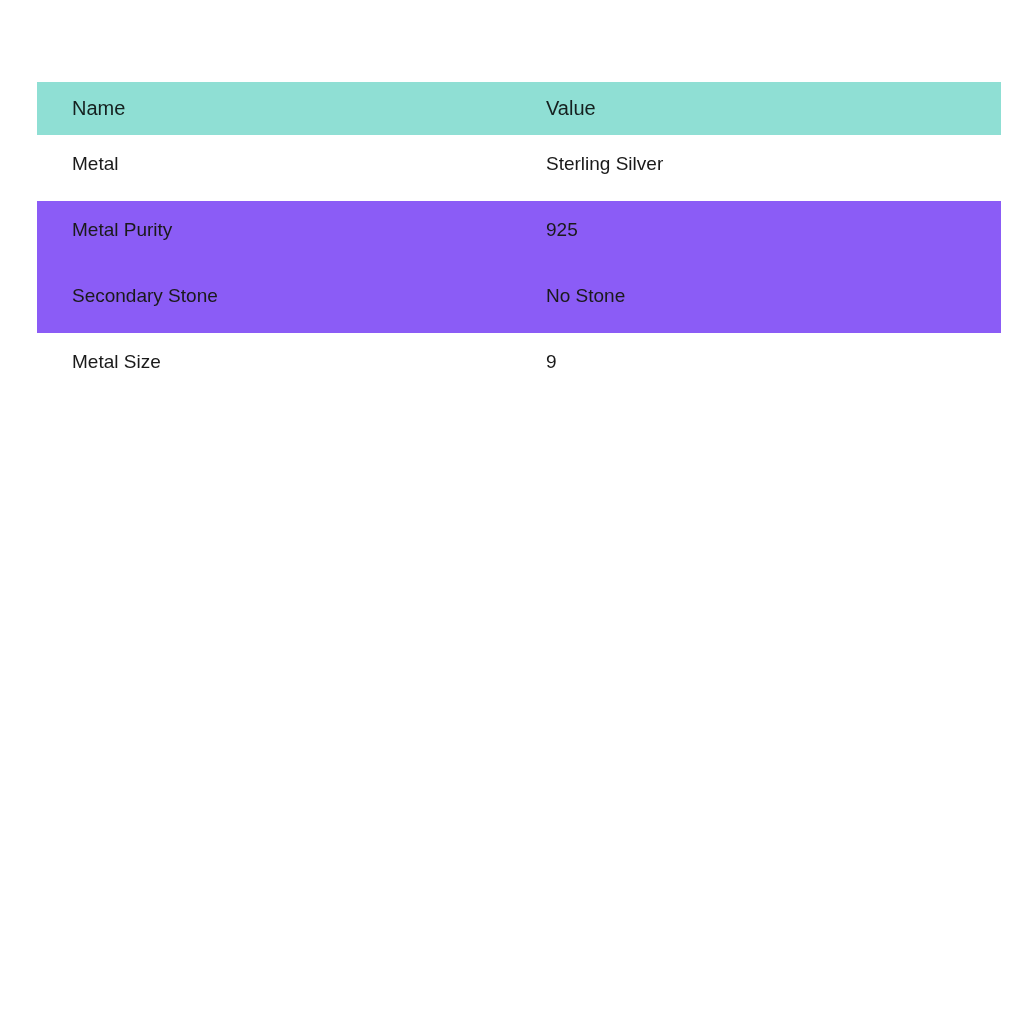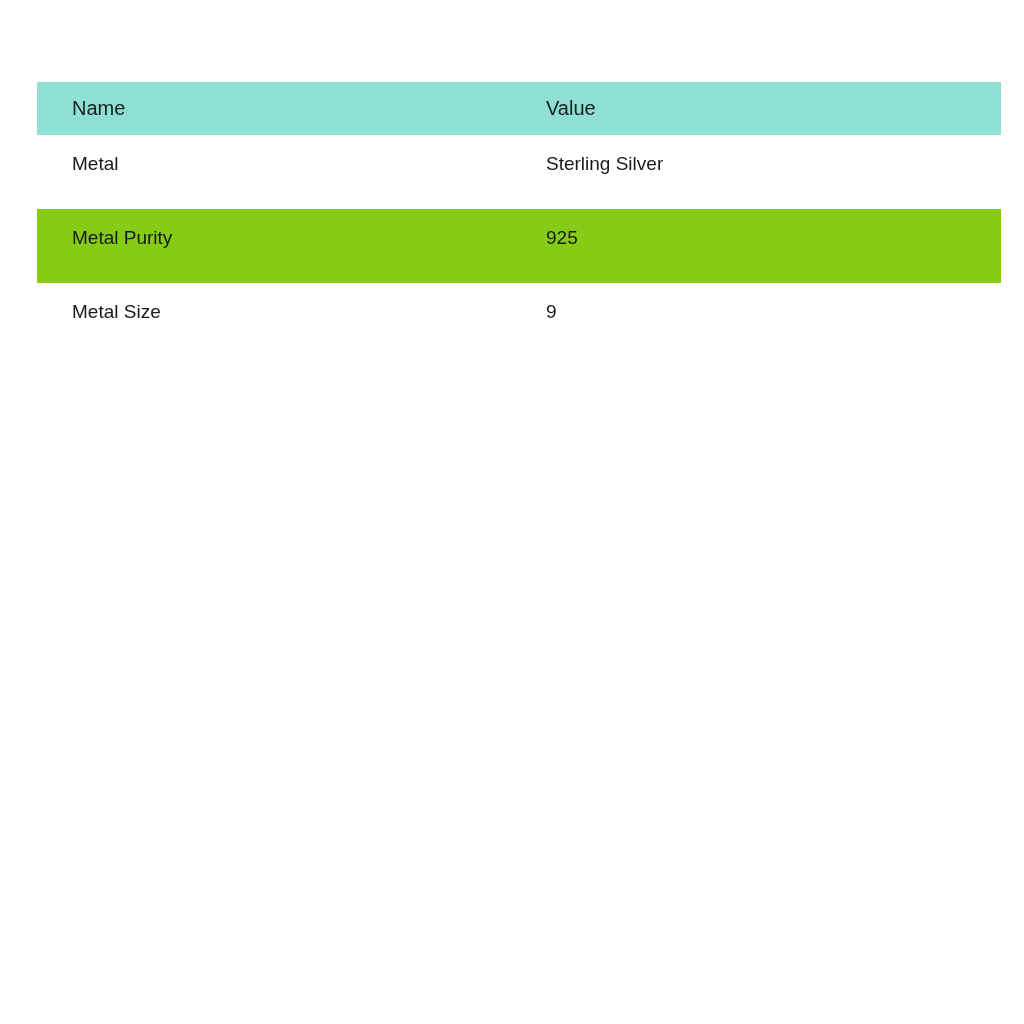--- a/index.html
+++ b/index.html
@@ -45,31 +45,31 @@
   }
   .spec-table thead th.value-head {
     padding-left: 22px;
   }
   .spec-table tbody td {
     height: 58px;
     vertical-align: middle;
     font-size: 19px;
     font-weight: 400;
     color: #1a1a1a;
-    padding: 0 0 16px 35px;
+    padding: 0 0 8px 35px;
     border: none;
     white-space: nowrap;
     overflow: hidden;
     text-overflow: ellipsis;
   }
   .spec-table tbody td.value-cell {
     padding-left: 22px;
   }
   .spec-table tbody tr.alt td {
-    background: #84cc16;
+    background: #8b5cf6;
     margin-top: 44px;
   }
   .spec-table tbody tr.plain td {
     background: #ffffff;
   }
 </style>
 </head>
 <body>
 
 <div class="page">
@@ -87,20 +87,24 @@
     </thead>
     <tbody>
       <tr class="plain">
         <td class="name-cell">Metal</td>
         <td class="value-cell">Sterling Silver</td>
       </tr>
       <tr class="alt">
         <td class="name-cell">Metal Purity</td>
         <td class="value-cell">925</td>
       </tr>
+      <tr class="alt">
+        <td class="name-cell">Secondary Stone</td>
+        <td class="value-cell">No Stone</td>
+      </tr>
       <tr class="plain">
         <td class="name-cell">Metal Size</td>
         <td class="value-cell">9</td>
       </tr>
     </tbody>
   </table>
 
 </div>
 
 </body></html>

